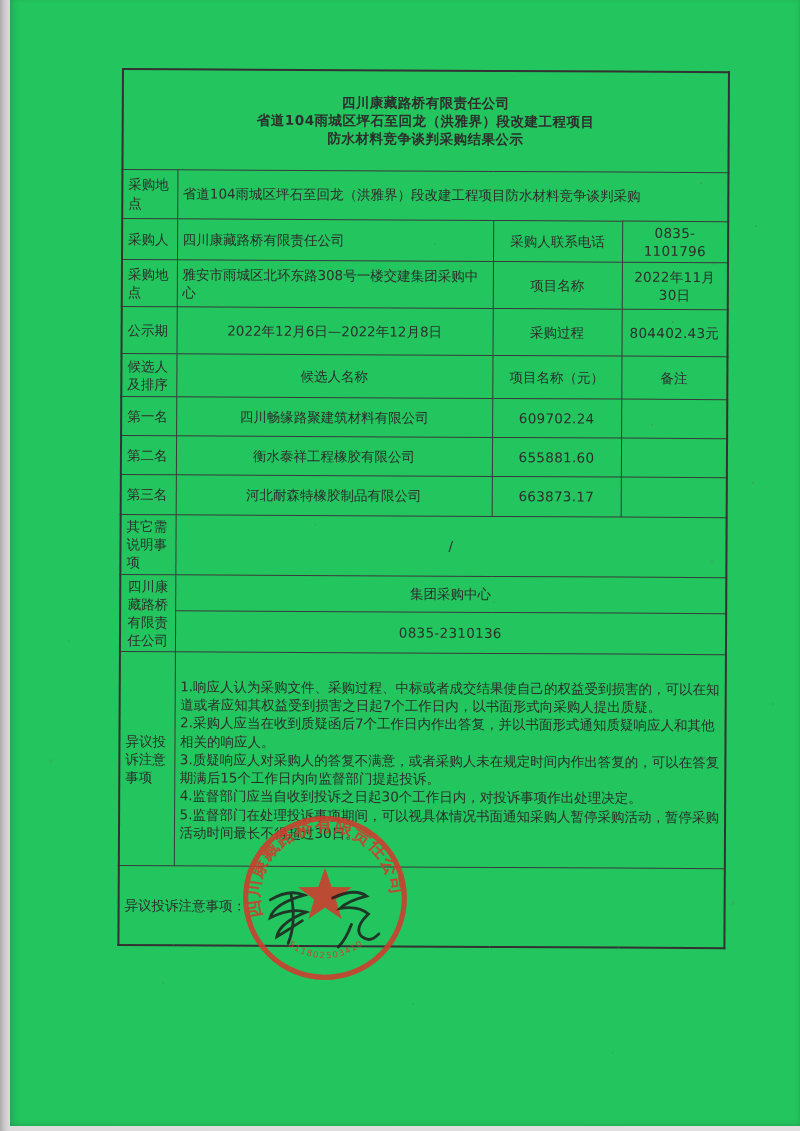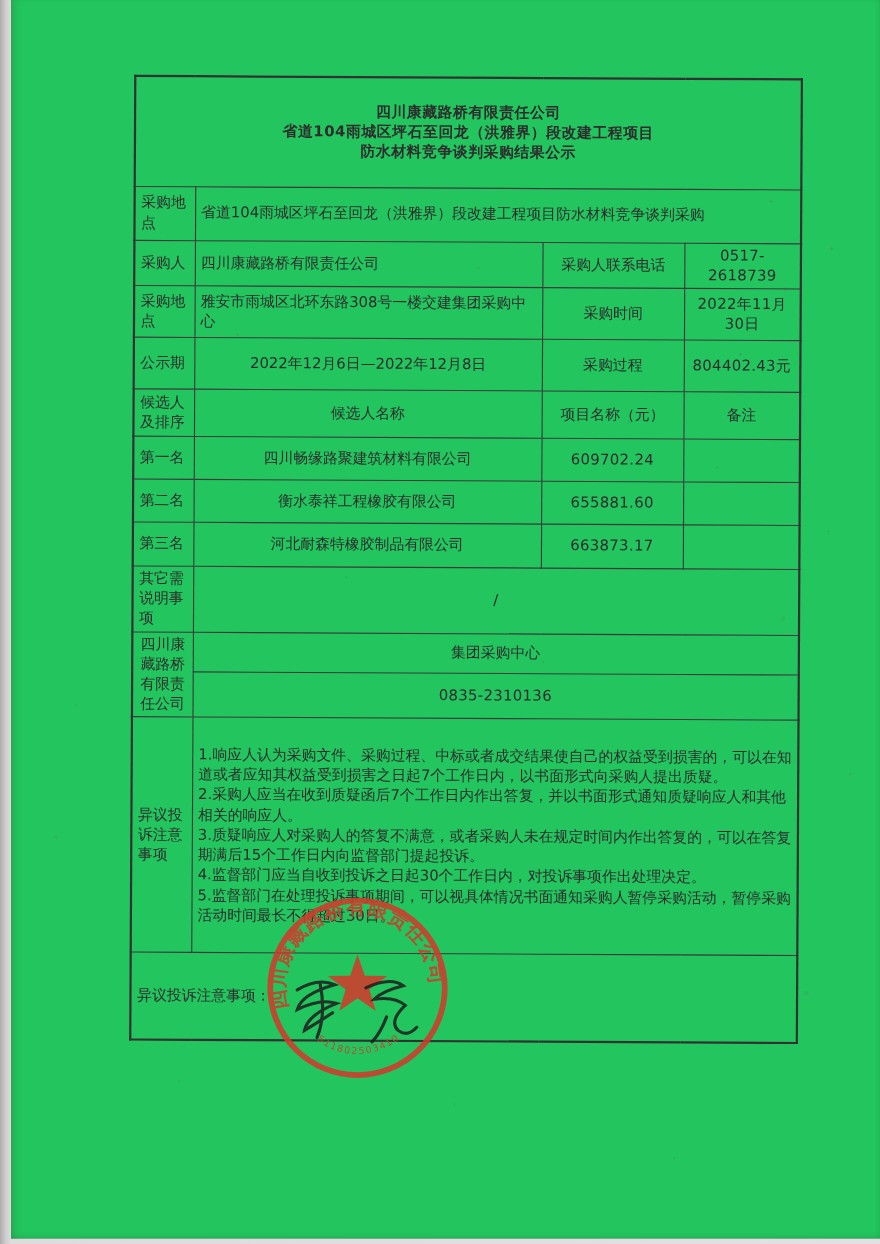--- a/index.html
+++ b/index.html
@@ -77,27 +77,27 @@
 
       <tr style="height:49px">
         <td class="lbl">采购地点</td>
         <td colspan="3" class="lft">省道104雨城区坪石至回龙（洪雅界）段改建工程项目防水材料竞争谈判采购</td>
       </tr>
 
       <tr style="height:41px">
         <td class="lbl">采购人</td>
         <td class="lft">四川康藏路桥有限责任公司</td>
         <td class="ctr">采购人联系电话</td>
-        <td class="ctr num">0517-2618739</td>
+        <td class="ctr num">0835-1101796</td>
       </tr>
 
       <tr style="height:47px">
         <td class="lbl">采购地点</td>
         <td class="lft">雅安市雨城区北环东路308号一楼交建集团采购中心</td>
-        <td class="ctr">采购时间</td>
+        <td class="ctr">项目名称</td>
         <td class="ctr num">2022年11月30日</td>
       </tr>
 
       <tr style="height:47px">
         <td class="lbl">公示期</td>
         <td class="ctr">2022年12月6日—2022年12月8日</td>
         <td class="ctr">采购过程</td>
         <td class="ctr num">804402.43元</td>
       </tr>
 

